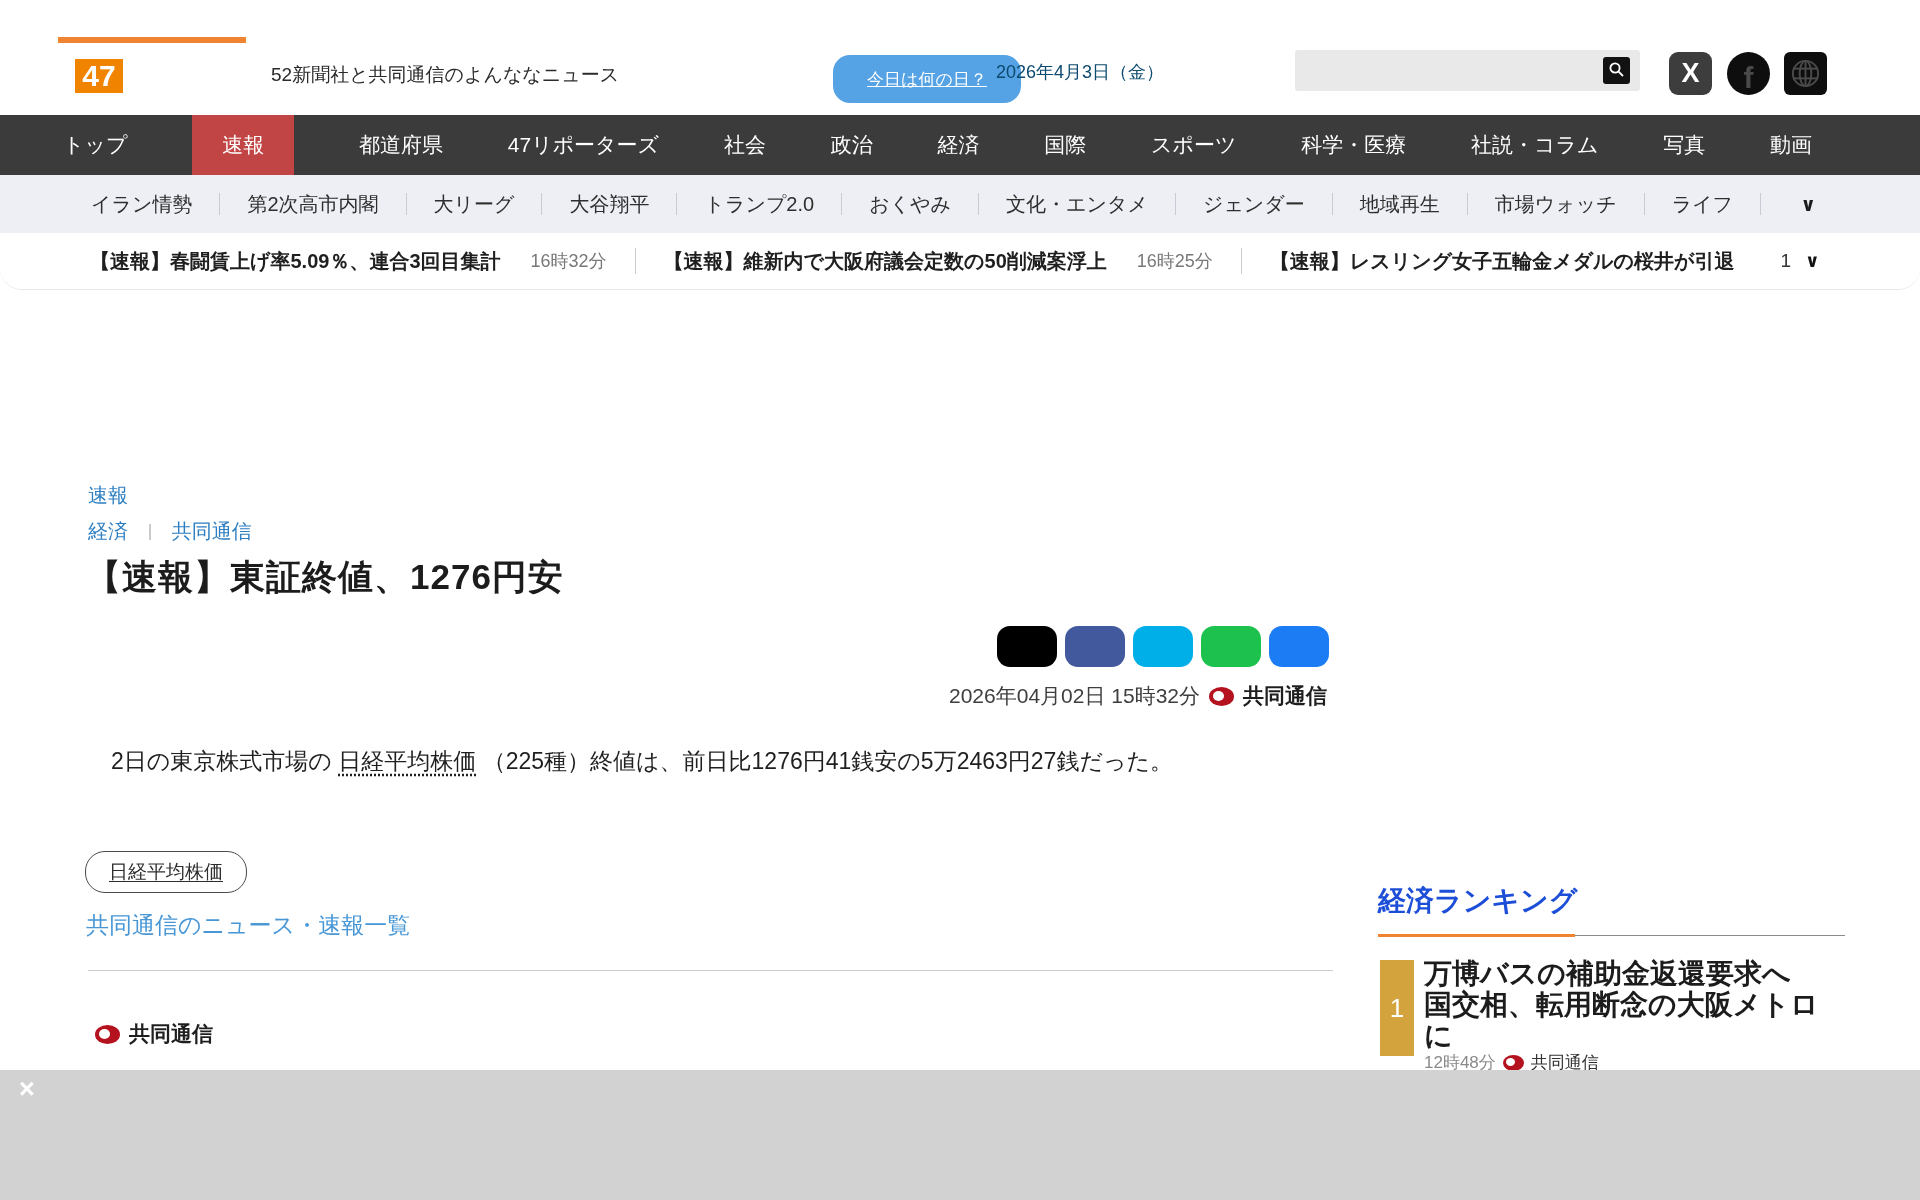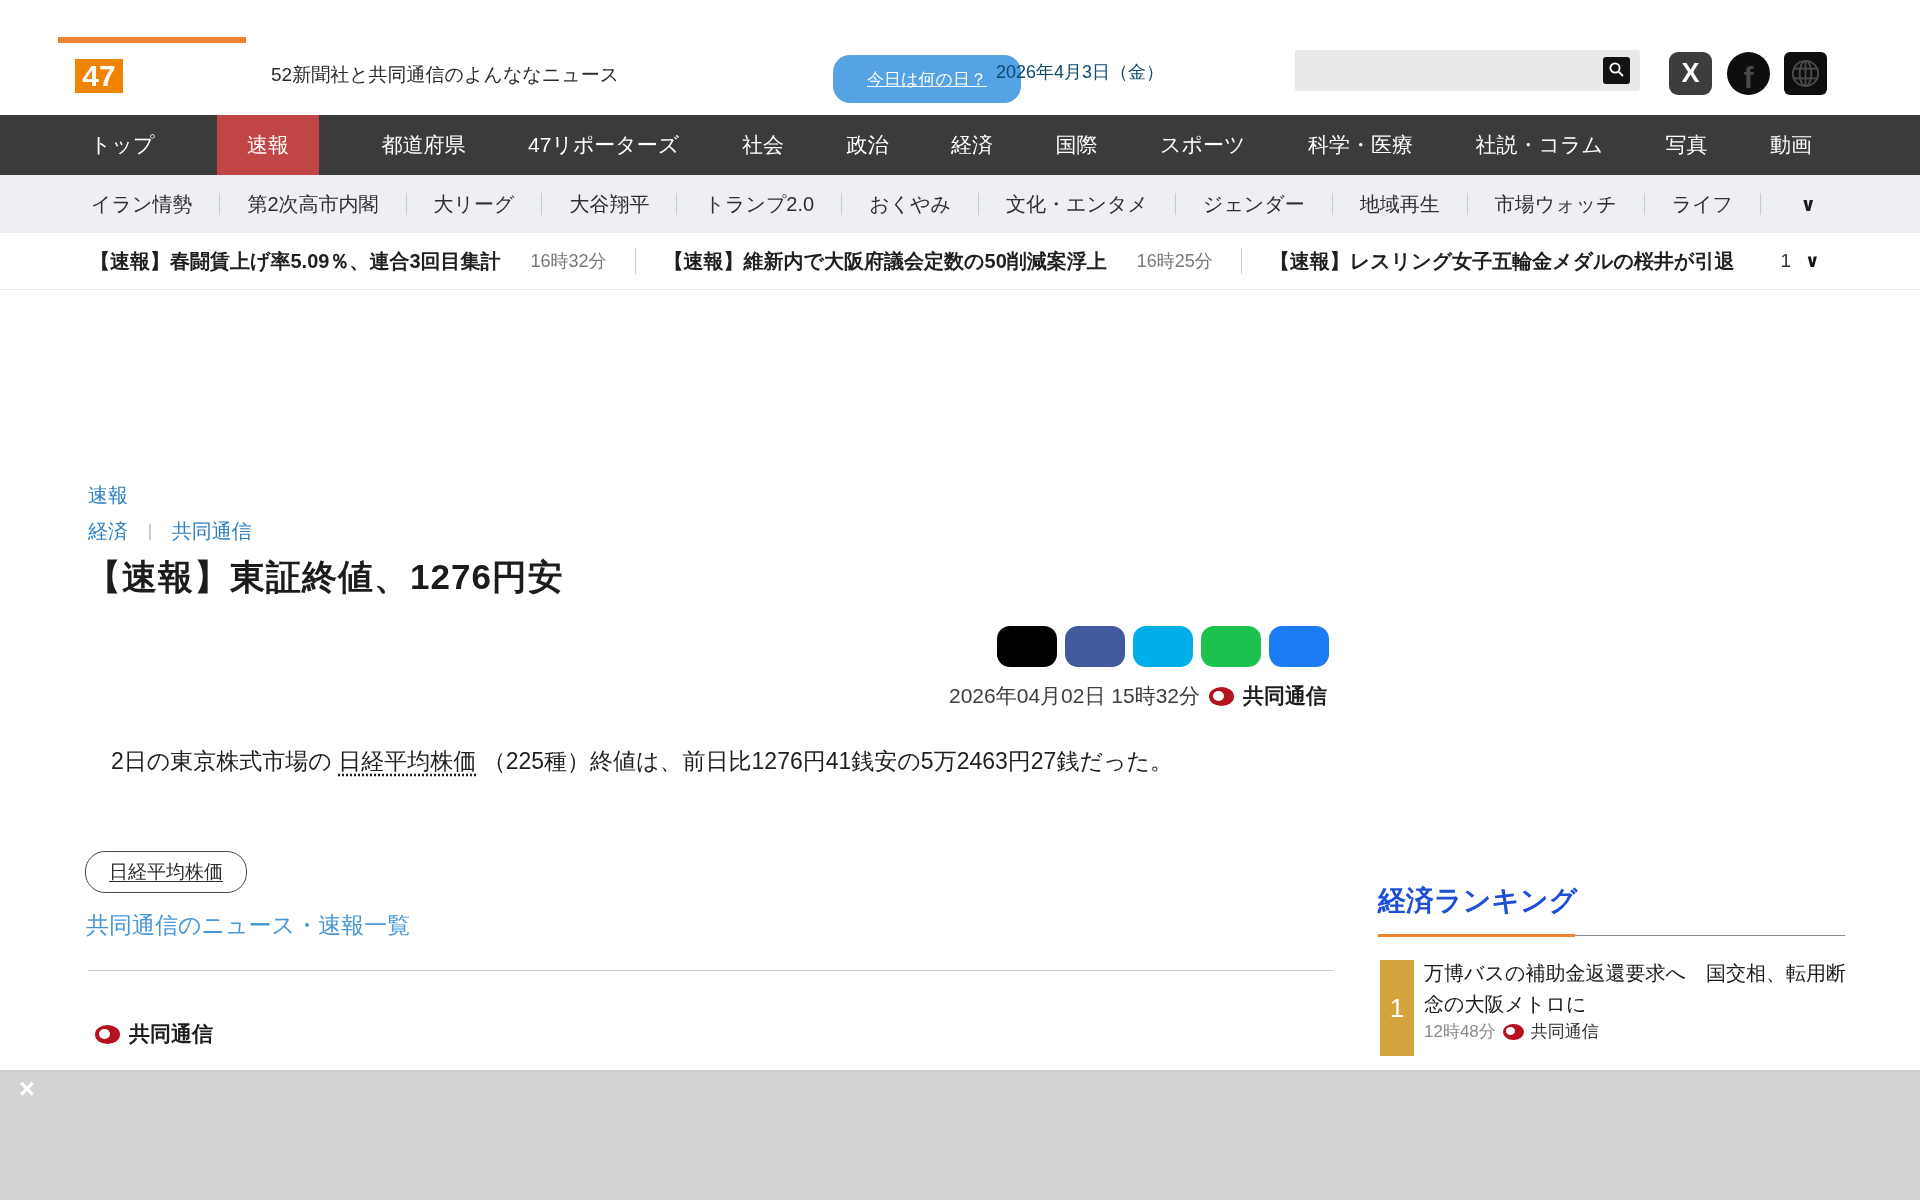--- a/index.html
+++ b/index.html
@@ -31,34 +31,34 @@
   .social{position:absolute;top:52px;display:flex;}
   .icon-x{left:1669px;width:43px;height:43px;background:#3d3d3d;border-radius:9px;color:#fff;
     font-weight:bold;font-size:27px;display:flex;align-items:center;justify-content:center;position:absolute;cursor:pointer;}
   .icon-fb{left:1727px;width:43px;height:43px;background:#0e0e0e;border-radius:50%;color:#4a4a4a;
     font-weight:bold;font-size:30px;display:flex;align-items:flex-end;justify-content:center;position:absolute;cursor:pointer;overflow:hidden;}
   .icon-globe{left:1784px;width:43px;height:43px;background:#0e0e0e;border-radius:6px;
     display:flex;align-items:center;justify-content:center;position:absolute;cursor:pointer;}
 
   
   .nav{position:absolute;left:0;top:115px;width:1920px;height:60px;background:var(--nav-bg);
-    display:flex;align-items:center;justify-content:space-between;padding:0 108px 0 90px;}
+    display:flex;align-items:center;justify-content:space-between;padding:0 108px 0 63px;}
   .nav-item{color:#fff;font-size:21px;cursor:pointer;white-space:nowrap;height:60px;display:flex;align-items:center;}
   .nav-item.active{background:var(--nav-active-red);padding:0 30px;}
 
   
   .subnav{position:absolute;left:0;top:175px;width:1920px;height:58px;background:var(--subnav-bg);
     display:flex;align-items:center;padding-left:64px;}
   .subnav-item{font-size:20px;color:#2e2e2e;padding:0 27px;cursor:pointer;white-space:nowrap;
     border-right:1px solid #c7cbd5;line-height:22px;}
   .subnav-chevron{margin-left:auto;margin-right:104px;font-size:19px;font-weight:bold;color:#1c1c1c;cursor:pointer;}
 
   
   .ticker{position:absolute;left:0;top:233px;width:1920px;height:57px;background:#fff;
-    border-bottom:1px solid #e8e8e8;display:flex;align-items:center;padding-left:90px;}
+    border-bottom:1px solid #e8e8e8;display:flex;align-items:center;padding-left:90px;border-radius:22px;}
   .ticker-title{font-size:20px;font-weight:bold;color:#1f1f1f;cursor:pointer;white-space:nowrap;}
   .ticker-time{font-size:18px;color:#787878;margin-left:30px;white-space:nowrap;}
   .ticker-pipe{width:1px;height:26px;background:#ccc;margin:0 28px;}
   .ticker-count{font-size:19px;color:#333;margin-left:46px;}
   .ticker-chevron{font-size:18px;font-weight:bold;color:#111;margin-left:14px;cursor:pointer;}
 
   
   .crumb-top{position:absolute;left:88px;top:482px;font-size:20px;color:var(--link-blue);cursor:pointer;}
   .crumb-row{position:absolute;left:88px;top:518px;font-size:20px;display:flex;align-items:center;}
   .crumb-link{color:var(--link-blue);cursor:pointer;}
@@ -84,21 +84,21 @@
   .source-row .name{font-size:21px;font-weight:bold;color:#1e1e1e;}
 
   
   .side-heading{position:absolute;left:1378px;top:882px;font-size:28px;font-weight:bold;color:#1d4ed8;}
   .side-divider{position:absolute;left:1378px;top:934px;width:467px;height:3px;display:flex;}
   .side-divider .orange{width:197px;height:3px;background:var(--accent-orange);}
   .side-divider .gray{flex:1;height:1px;background:#8a8a8a;margin-top:1px;}
   .rank-item{position:absolute;left:1380px;top:958px;width:466px;cursor:pointer;}
   .rank-num{position:absolute;left:0;top:2px;width:34px;height:96px;background:var(--rank-gold);color:#fff;
     font-size:26px;display:flex;align-items:center;justify-content:center;}
-  .rank-title{margin-left:44px;width:422px;font-size:20px;font-weight:normal;line-height:31px;color:#1c1c1c;}
+  .rank-title{margin-left:44px;width:422px;font-size:28px;font-weight:bold;line-height:31px;color:#1c1c1c;}
   .rank-meta{margin-left:44px;display:flex;align-items:center;gap:7px;}
   .rank-time{font-size:17px;color:#8a8a8a;}
   .rank-source{font-size:17px;color:#333;}
 
   
   .bottom-bar{position:absolute;left:0;top:1070px;width:1920px;height:130px;background:var(--bottom-bar-gray);}
   .bottom-close{position:absolute;left:12px;top:4px;width:30px;height:30px;border:none;background:transparent;
     color:#fff;font-size:27px;font-weight:bold;cursor:pointer;line-height:30px;font-family:inherit;}
 </style>
 </head>

